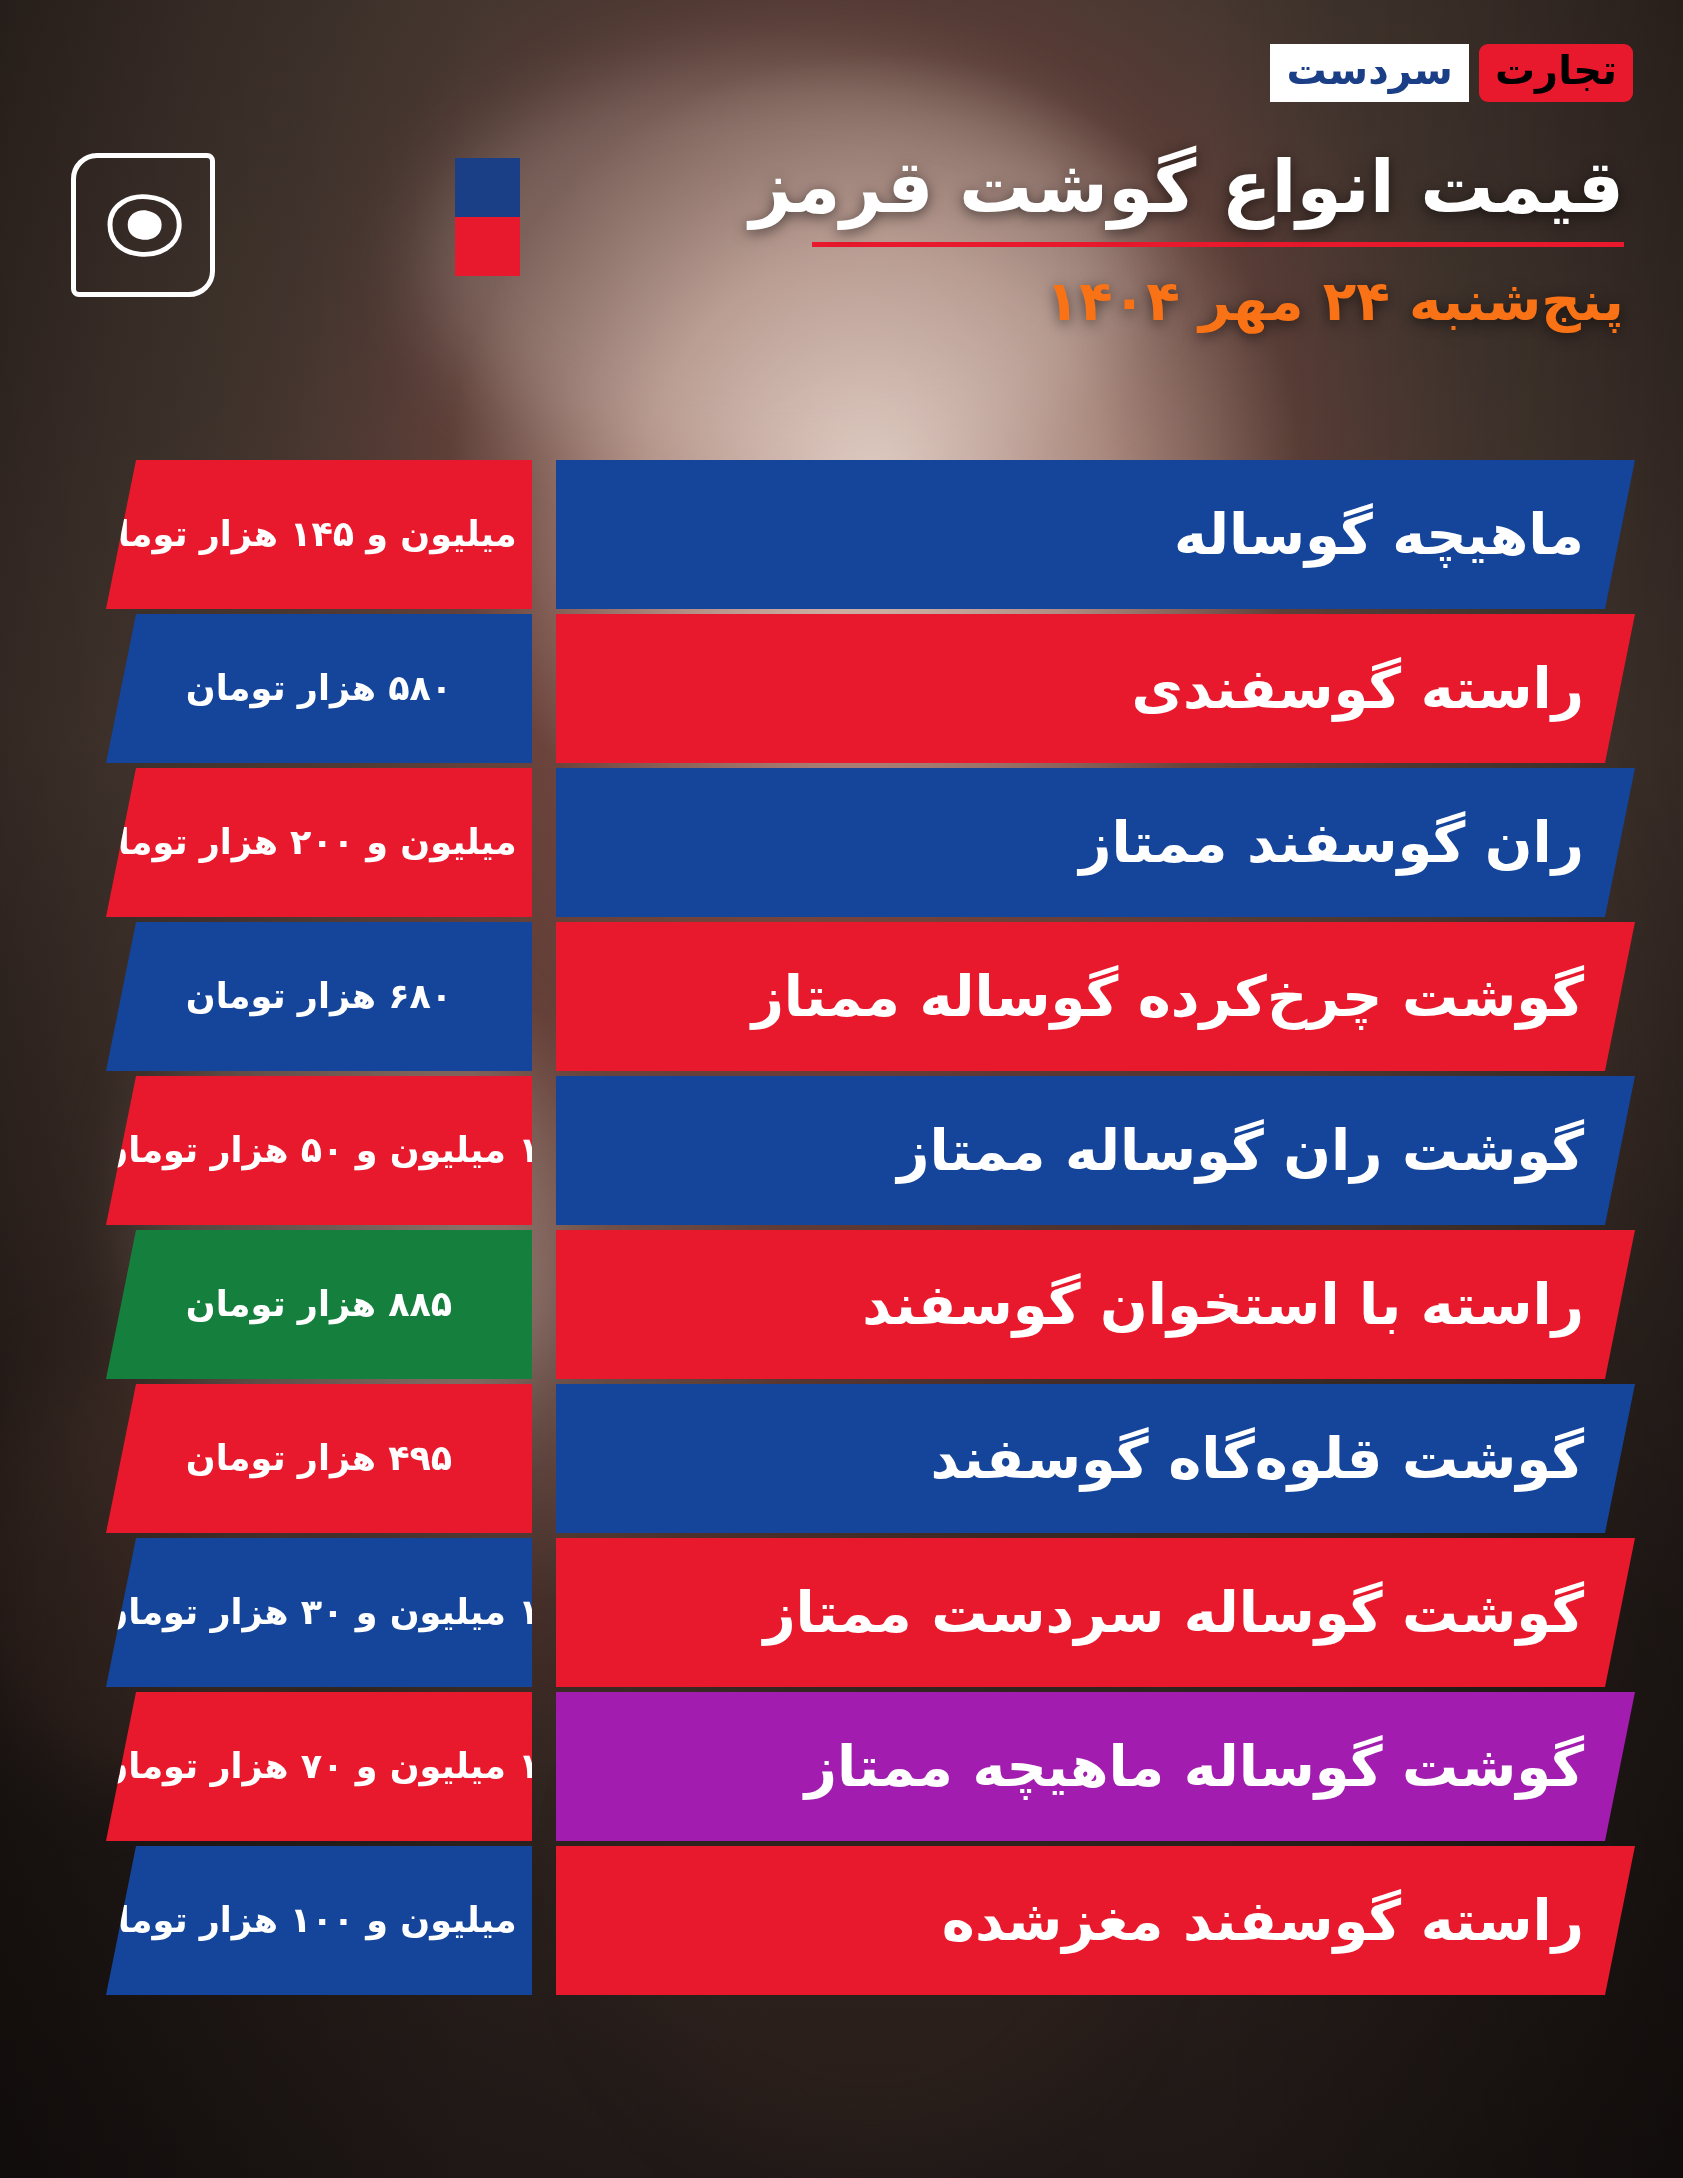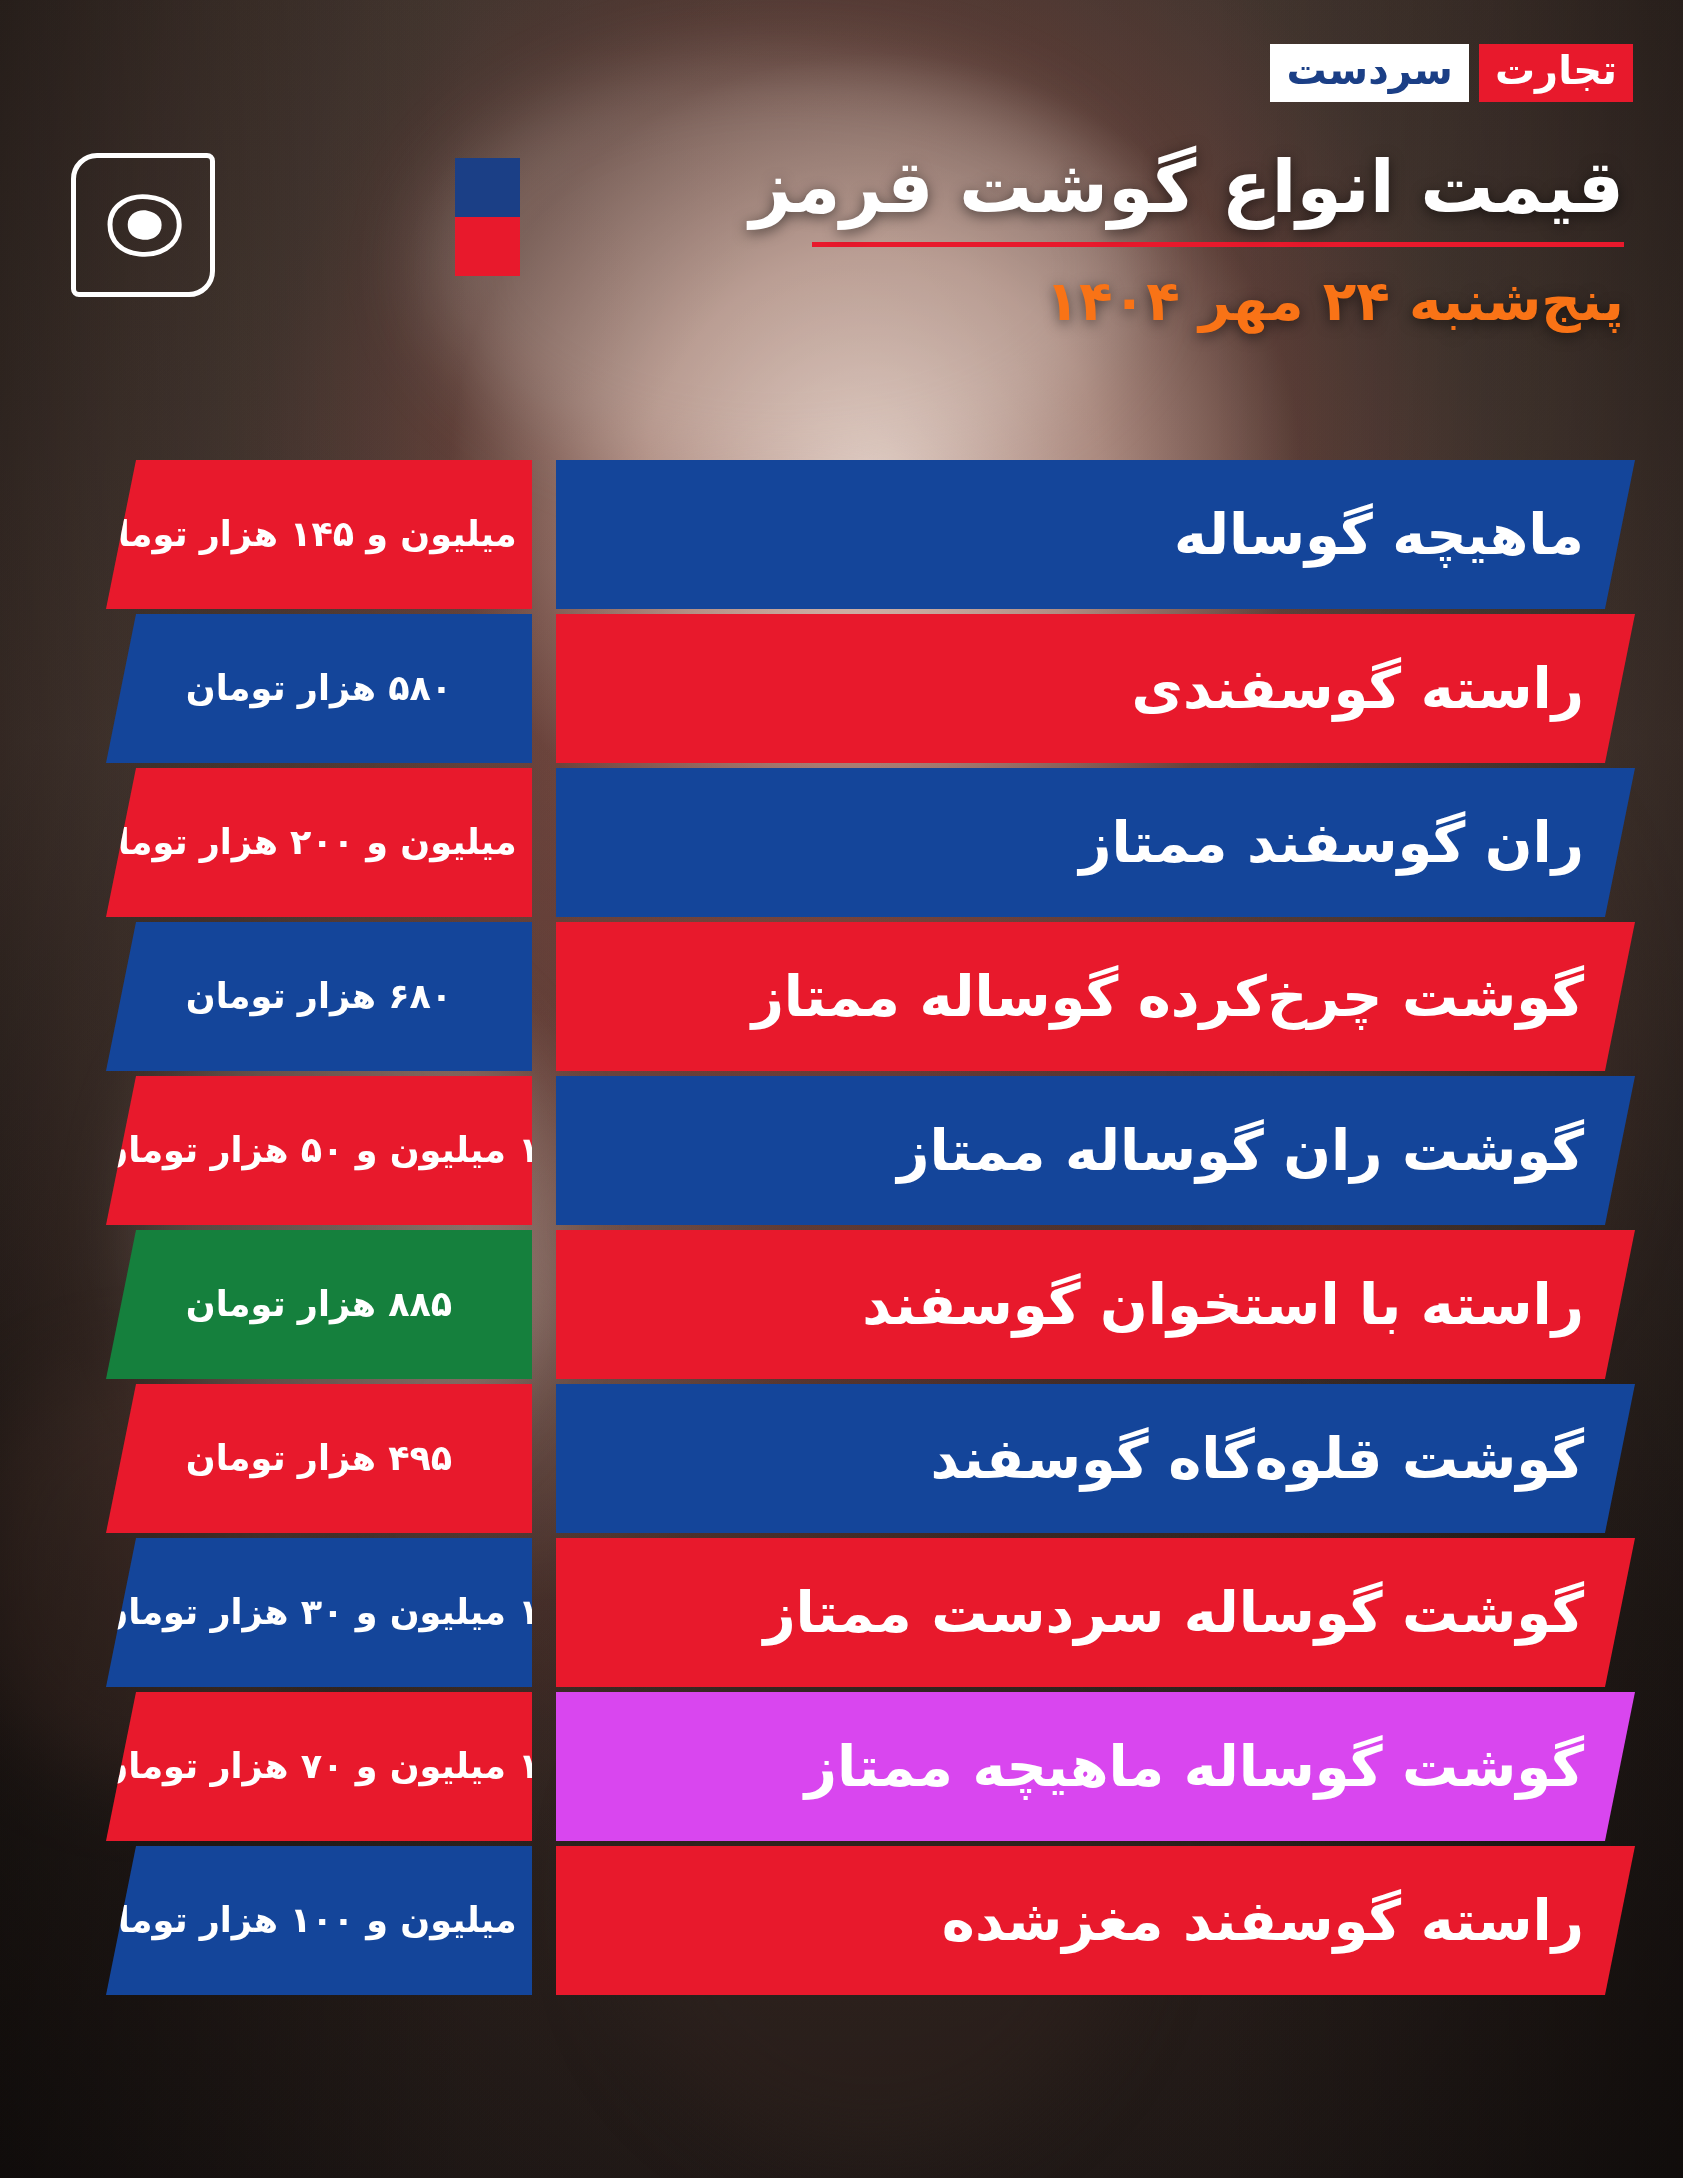--- a/index.html
+++ b/index.html
@@ -57,26 +57,27 @@
     position: absolute;
     top: 44px;
     right: 50px;
     display: flex;
     align-items: center;
     gap: 10px;
     direction: rtl;
   }
   .brand-red {
     background: #e8192c;
-    color: #ffffff;
+    color: #000000;
     font-size: 40px;
     font-weight: bold;
     padding: 6px 16px 12px 16px;
     line-height: 1;
     letter-spacing: -1px;
+    border-radius: 9px;
   }
   .brand-white {
     background: #ffffff;
     color: #1b3f86;
     font-size: 40px;
     font-weight: bold;
     padding: 6px 16px 12px 16px;
     line-height: 1;
     letter-spacing: -1px;
   }
@@ -282,21 +283,21 @@
       </div>
       <div class="row">
         <div class="name-bar" style="background: rgb(232, 25, 44);">
           <span class="name-text">گوشت گوساله سردست  ممتاز</span>
         </div>
         <div class="price-bar" style="background: rgb(20, 69, 154);">
           <span class="price-text">۱ میلیون و ۳۰ هزار تومان</span>
         </div>
       </div>
       <div class="row">
-        <div class="name-bar" style="background: #d946ef; padding-left: 13px;">
+        <div class="name-bar" style="background: #a21caf; padding-left: 13px;">
           <span class="name-text">گوشت گوساله ماهیچه ممتاز</span>
         </div>
         <div class="price-bar" style="background: rgb(232, 25, 44);">
           <span class="price-text">۱ میلیون و ۷۰ هزار تومان</span>
         </div>
       </div>
       <div class="row">
         <div class="name-bar" style="background: rgb(232, 25, 44);">
           <span class="name-text">راسته گوسفند مغزشده</span>
         </div>

